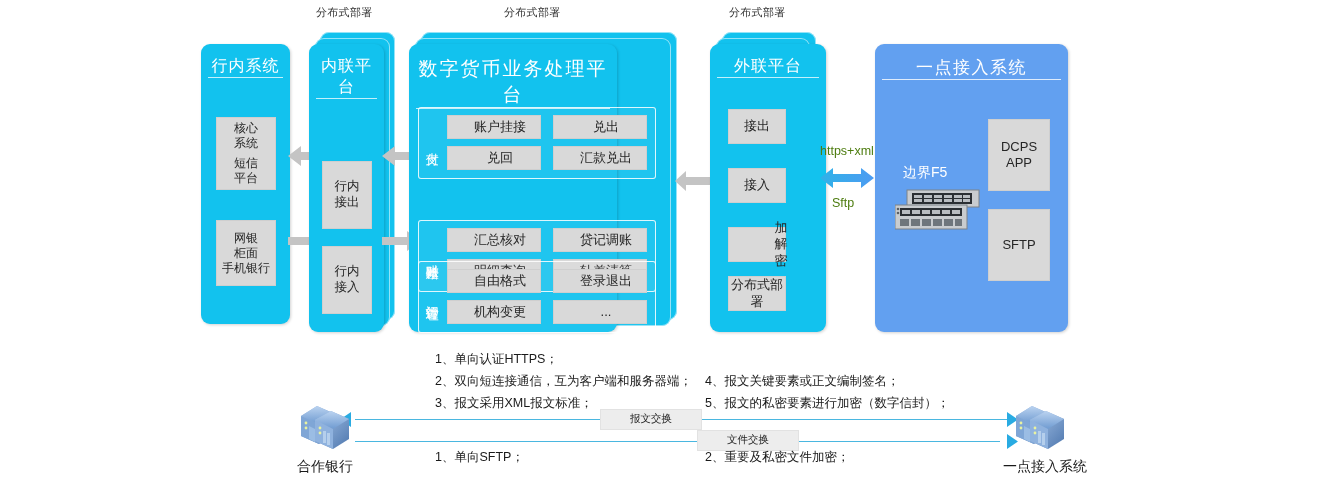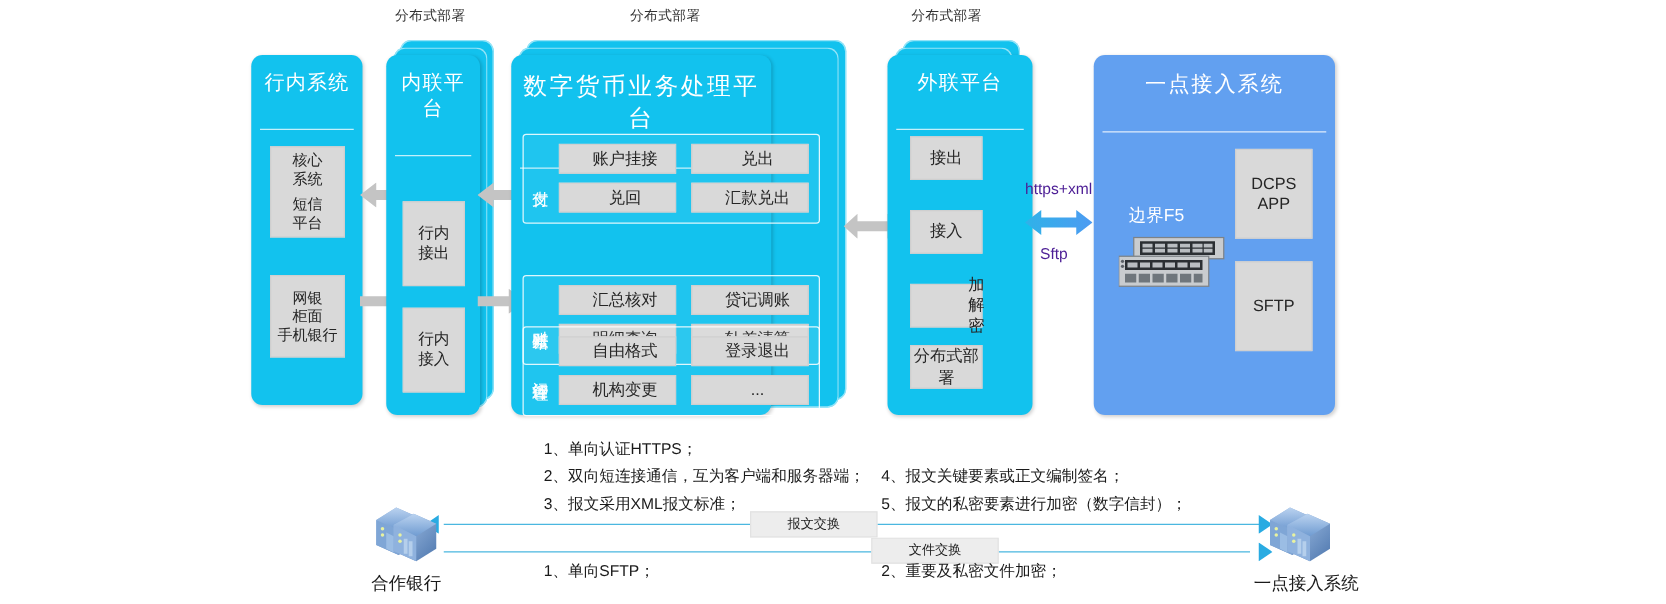--- a/index.html
+++ b/index.html
@@ -22,21 +22,21 @@
   .stack-ghost {
     position:absolute; background:#12C2EE; border-radius:9px;
     box-shadow:0 0 0 1px rgba(255,255,255,.55) inset;
   }
   .panel {
     position:absolute; background:#12C2EE; border-radius:9px;
     box-shadow:1px 1px 3px rgba(0,0,0,.18);
   }
   .panel-title {
     color:#ffffff; text-align:center; font-size:17px; font-weight:400;
-    letter-spacing:1.5px; padding-top:12px; padding-bottom:26px;
+    letter-spacing:1.5px; padding-top:12px; padding-bottom:0;
     border-bottom:1px solid rgba(255,255,255,.75);
     margin:0 7px;
   }
   .panel-title.sm { font-size:16px; letter-spacing:1px; }
   .panel-title.lg { font-size:19px; letter-spacing:2px; }
 
   
   .chip {
     background:#D9D9D9; color:#262626; font-size:13px;
     display:flex; align-items:center; justify-content:center;
@@ -61,21 +61,21 @@
     flex:1; display:grid; grid-template-columns:1fr 1fr;
     gap:6px 12px; padding:7px 8px 7px 2px;
   }
   .group-grid .chip { height:24px;padding-left:12px; }
 
   
   .garrow { position:absolute; }
 
   
   .link-label {
-    position:absolute; font-size:12.5px; color:#4c1d95; white-space:nowrap;
+    position:absolute; font-size:12.5px; color:#4d7c0f; white-space:nowrap;
   }
 
   
   .panel-blue {
     position:absolute; background:#62A0F0; border-radius:9px;
     box-shadow:1px 1px 3px rgba(0,0,0,.18);
   }
   .panel-blue .panel-title { border-bottom-color:rgba(255,255,255,.8); }
   .f5-label {
     position:absolute; color:#ffffff; font-size:14px; white-space:nowrap;

